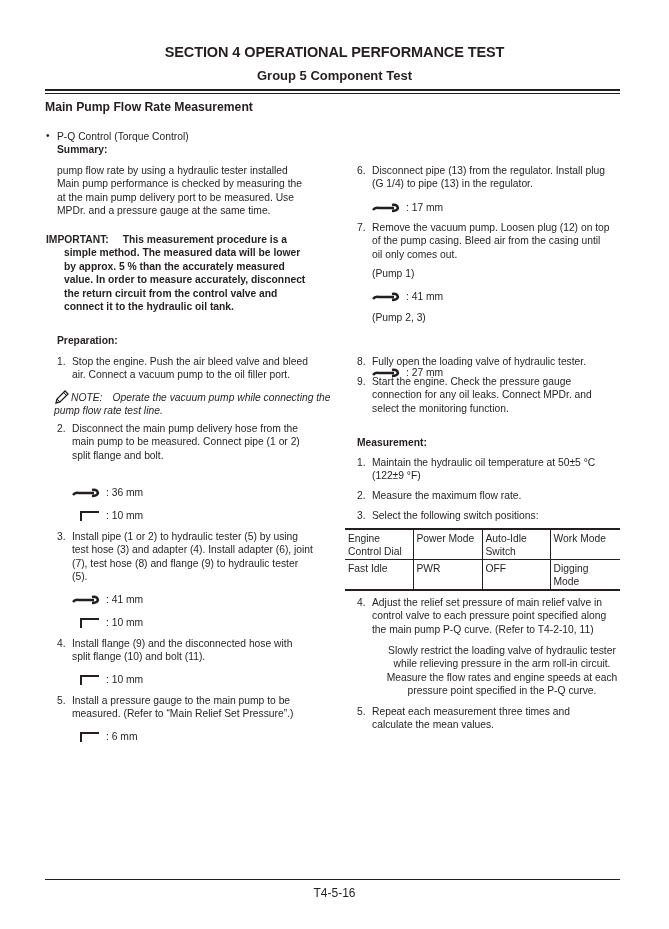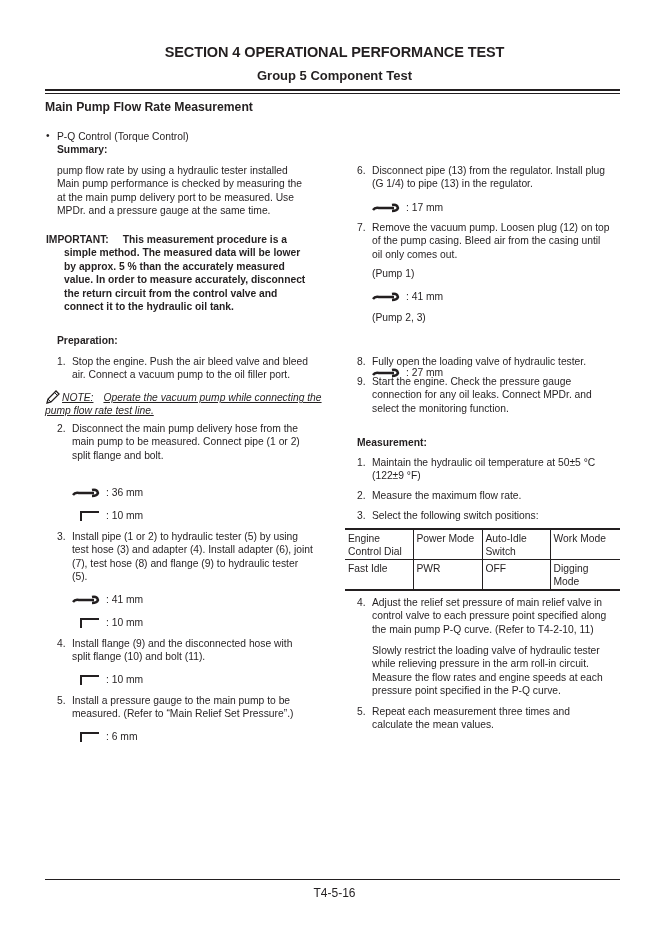--- a/index.html
+++ b/index.html
@@ -33,21 +33,21 @@
   .para { left: 57px; width: 270px; }
   .important { left: 46px; top: 233px; width: 290px; font-weight: bold; }
   .important .indent { padding-left: 18px; }
   .important-lbl { display: inline-block; margin-right: 14px; }
   .step { width: 265px; }
   .step .num { position: absolute; left: 0; top: 0; }
   .step .txt { margin-left: 15px; display: block; }
   .tool { height: 14px; display: flex; align-items: center; }
   .tool .ico { width: 30px; height: 12px; display: inline-block; position: relative; }
   .tool .val { margin-left: 4px; }
-  .note { left: 45px; top: 391px; width: 290px; font-style: italic; text-decoration: underline; }
+  .note { left: 54px; top: 391px; width: 290px; font-style: italic; }
   .note .pencil { position: absolute; left: 0; top: -1px; width: 16px; height: 14px; }
   .note .lbl { margin-left: 17px; margin-right: 10px; }
   .note .line2 { display: block; }
   table.switch {
     border-collapse: collapse;
     font-size: 10.3px;
     line-height: 13px;
   }
   table.switch td {
     vertical-align: top;
@@ -283,21 +283,21 @@
     </table>
 </div>
 
 <div class="abs step" style="left:357px; top:596px;">
   <span class="num">4.</span>
   <span class="txt">Adjust the relief set pressure of main relief valve in</span>
   <span class="txt">control valve to each pressure point specified along</span>
   <span class="txt">the main pump P-Q curve. (Refer to T4-2-10, 11)</span>
 </div>
 
-<div class="abs" style="left:372px; top:644px; width:260px;">
+<div class="abs" style="left:372px; top:644px; width:260px;text-align:center;">
   <div>Slowly restrict the loading valve of hydraulic tester</div>
   <div>while relieving pressure in the arm roll-in circuit.</div>
   <div>Measure the flow rates and engine speeds at each</div>
   <div>pressure point specified in the P-Q curve.</div>
 </div>
 
 <div class="abs step" style="left:357px; top:705px;">
   <span class="num">5.</span>
   <span class="txt">Repeat each measurement three times and</span>
   <span class="txt">calculate the mean values.</span>

